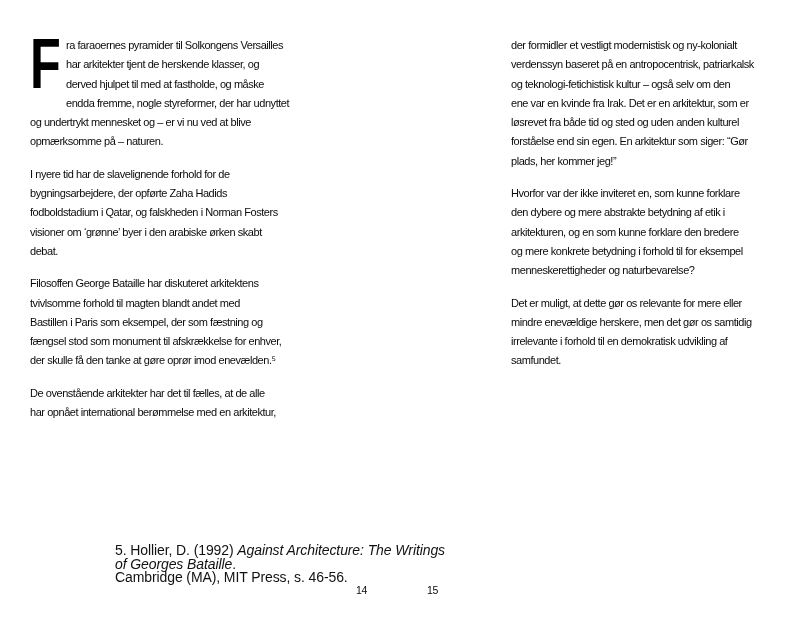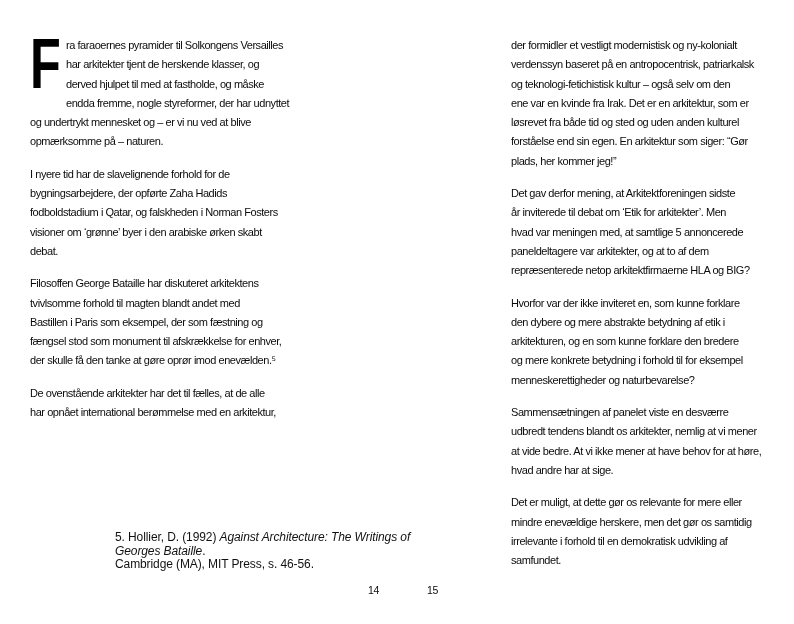--- a/index.html
+++ b/index.html
@@ -36,35 +36,35 @@
     line-height: 56px;
     font-weight: bold;
     letter-spacing: 0;
     transform: scaleX(0.72);
     transform-origin: 0 0;
     color: #000000;
   }
   .footnote {
     position: absolute;
     left: 115px;
-    top: 531px;
+    top: 544px;
     width: 330px;
-    font-size: 12px;
+    font-size: 14px;
     line-height: 13.5px;
     letter-spacing: -0.1px;
     color: #111111;
   }
   .pagenum {
     position: absolute;
     top: 584px;
     font-size: 10.5px;
     letter-spacing: -0.3px;
     color: #0b0b0b;
   }
-  .pagenum.left-num  { left: 356px; margin-left: 12px; }
+  .pagenum.left-num  { left: 356px; }
   .pagenum.right-num { left: 427px; }
 </style>
 </head>
 <body>
 
 <div class="spread">
 
   <div class="column left" id="left-column">
       <p class="para"><span class="dropcap">F</span>ra faraoernes pyramider til Solkongens Versailles
 har arkitekter tjent de herskende klasser, og
@@ -87,34 +87,25 @@
     </div>
 
   <div class="column right" id="right-column">
       <p class="para">der formidler et vestligt modernistisk og ny-kolonialt
 verdenssyn baseret på en antropocentrisk, patriarkalsk
 og teknologi-fetichistisk kultur – også selv om den
 ene var en kvinde fra Irak. Det er en arkitektur, som er
 løsrevet fra både tid og sted og uden anden kulturel
 forståelse end sin egen. En arkitektur som siger: “Gør
 plads, her kommer jeg!”</p>
-      <p class="para">Det gav derfor mening, at Arkitektforeningen sidste
-år inviterede til debat om ‘Etik for arkitekter’. Men
-hvad var meningen med, at samtlige 5 annoncerede
-paneldeltagere var arkitekter, og at to af dem
-repræsenterede netop arkitektfirmaerne HLA og BIG?</p>
       <p class="para">Hvorfor var der ikke inviteret en, som kunne forklare
 den dybere og mere abstrakte betydning af etik i
 arkitekturen, og en som kunne forklare den bredere
 og mere konkrete betydning i forhold til for eksempel
 menneskerettigheder og naturbevarelse?</p>
-      <p class="para">Sammensætningen af panelet viste en desværre
-udbredt tendens blandt os arkitekter, nemlig at vi mener
-at vide bedre. At vi ikke mener at have behov for at høre,
-hvad andre har at sige.</p>
       <p class="para">Det er muligt, at dette gør os relevante for mere eller
 mindre enevældige herskere, men det gør os samtidig
 irrelevante i forhold til en demokratisk udvikling af
 samfundet.</p>
     </div>
 
   <div class="footnote">
     <span>5. Hollier, D. (1992) </span><i>Against Architecture: The Writings of Georges Bataille</i><span>.</span><br>
     <span>Cambridge (MA), MIT Press, s. 46-56.</span>
   </div>

